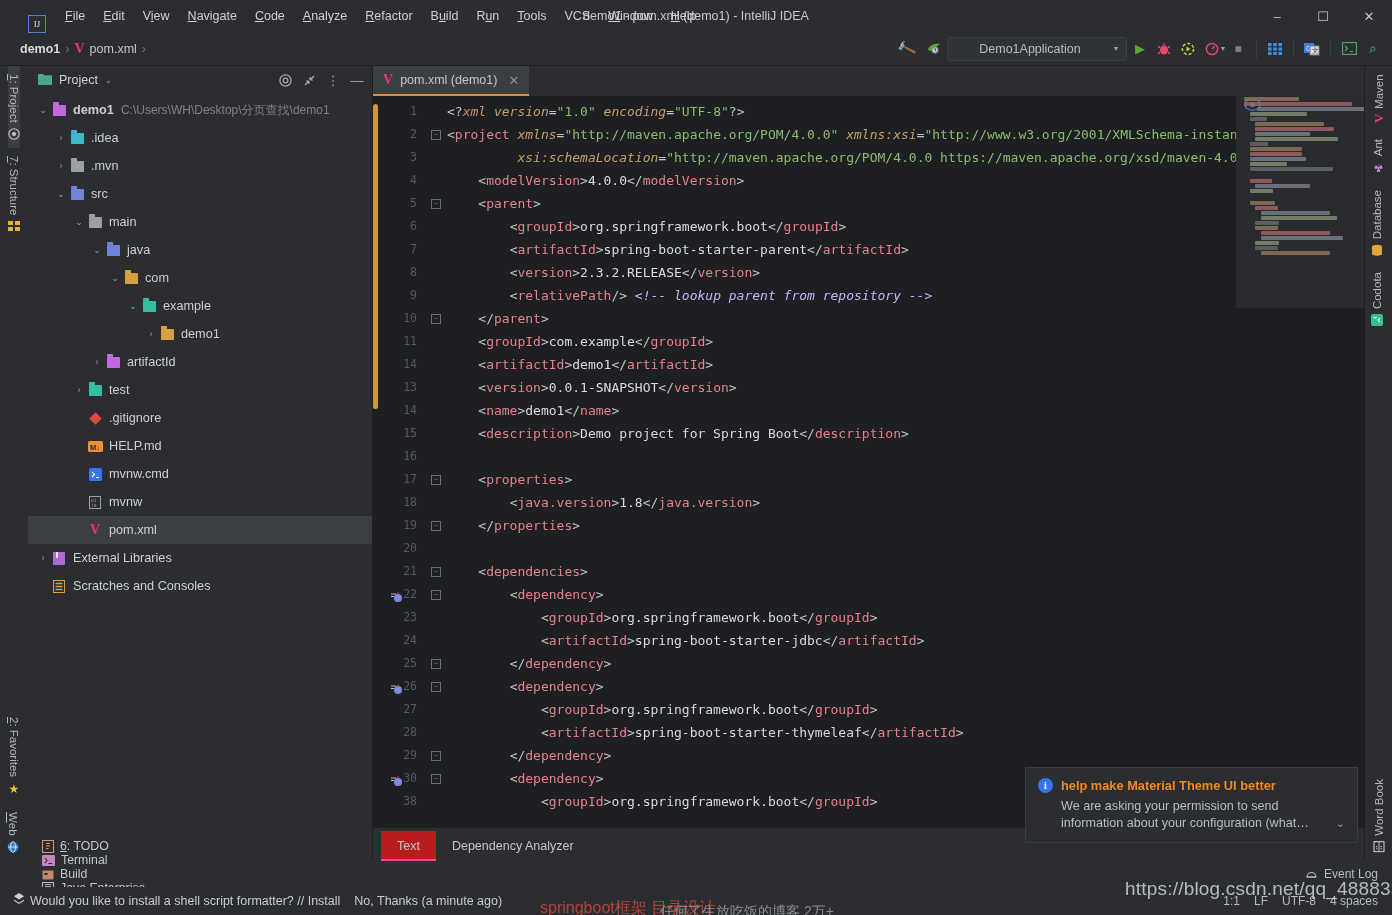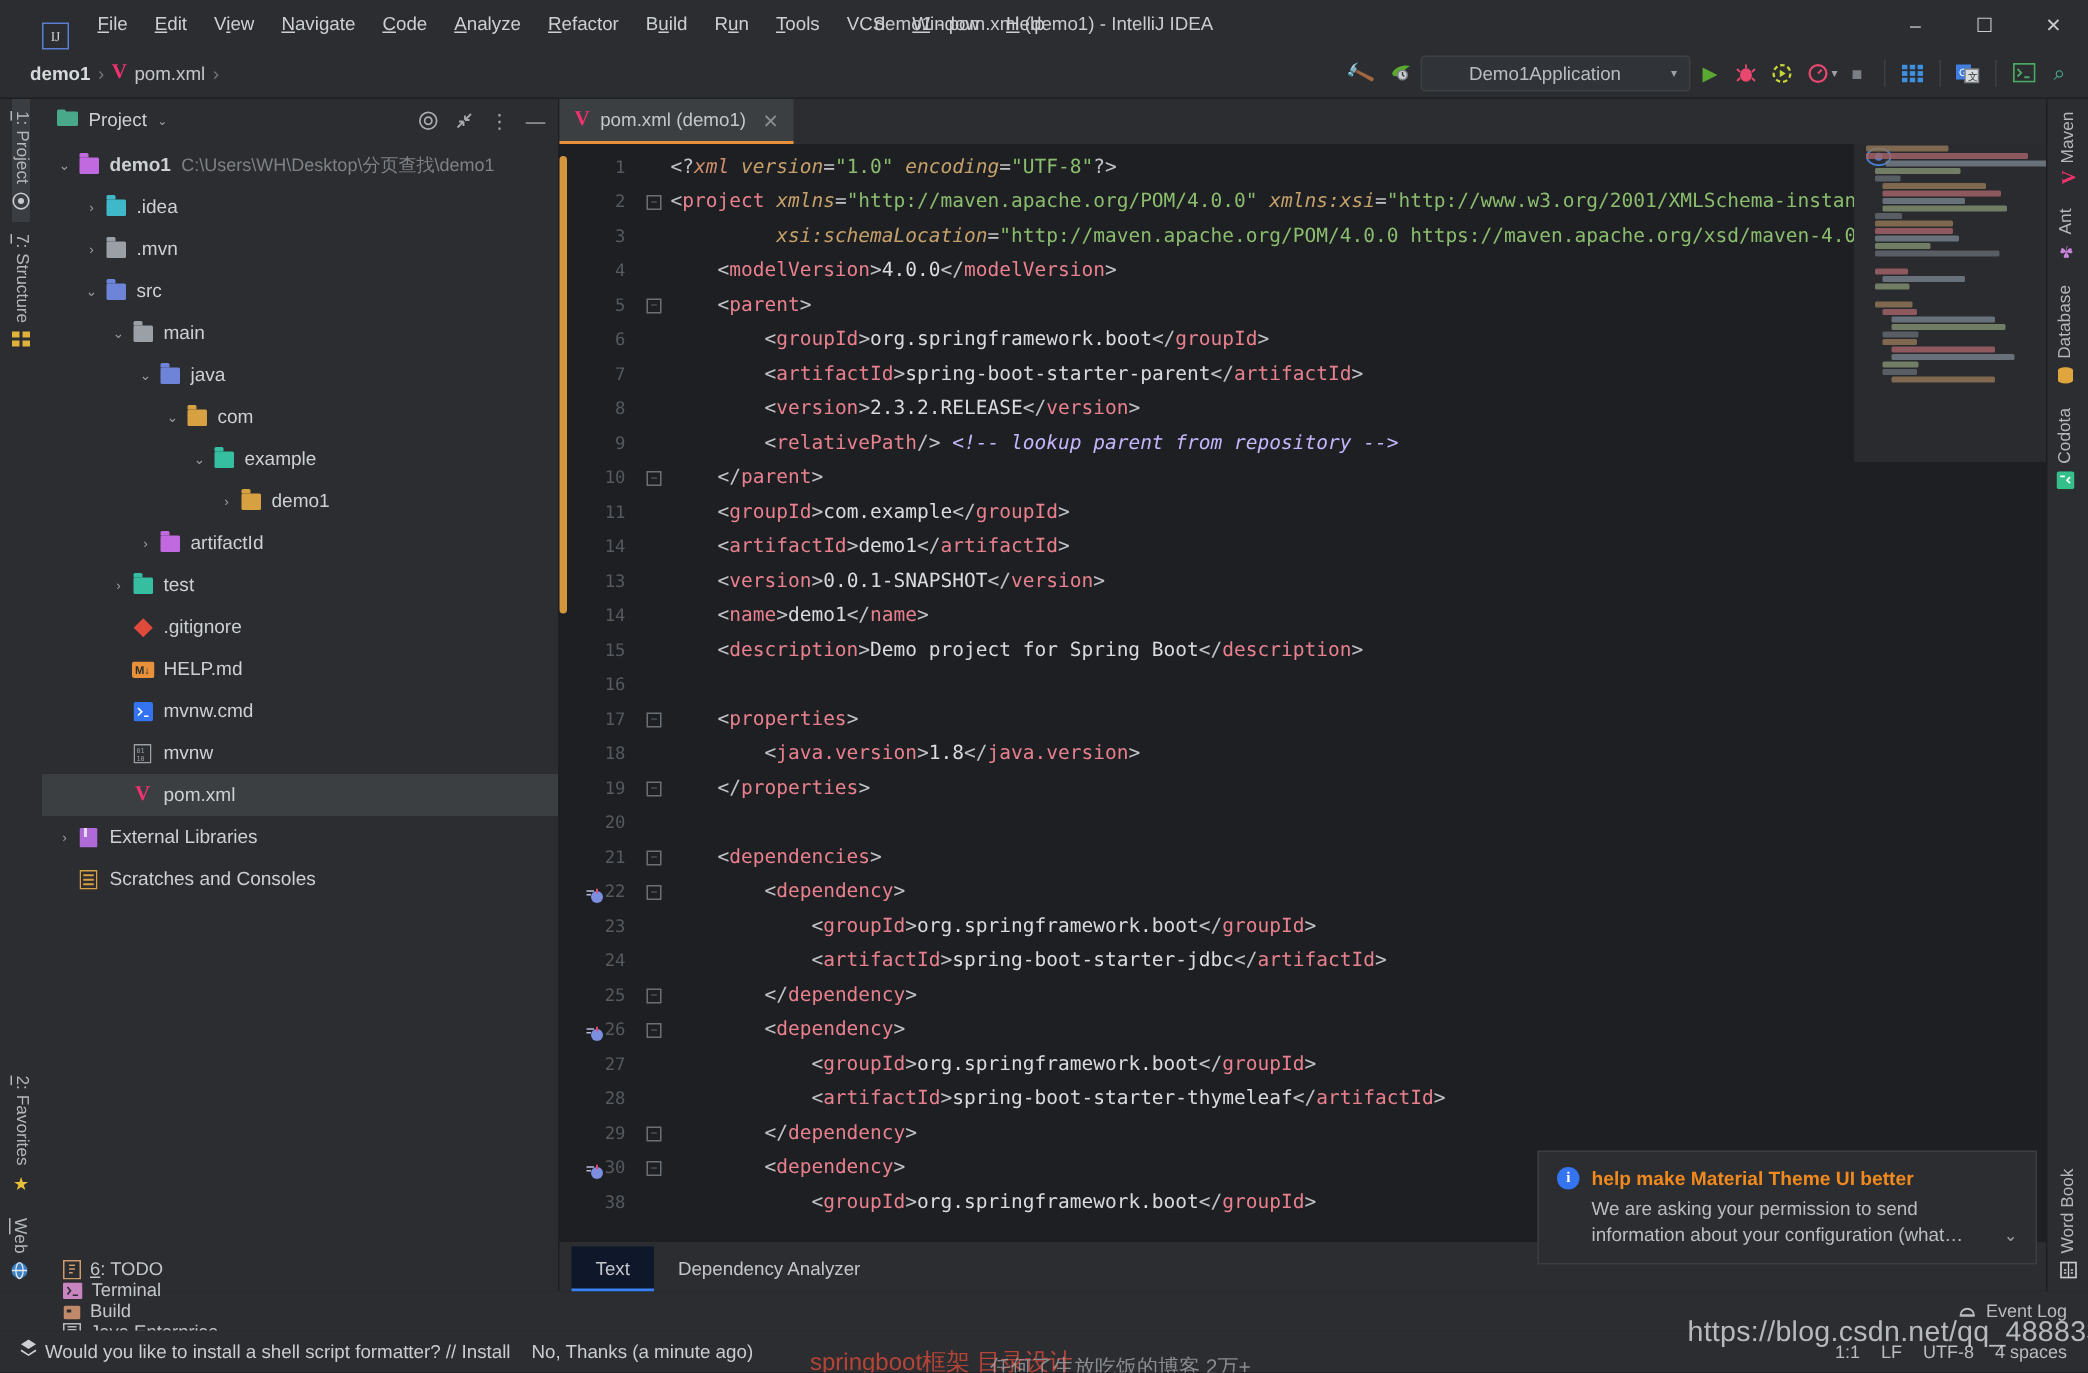--- a/index.html
+++ b/index.html
@@ -91,21 +91,21 @@
   .kw{ color:#cf8e6d; font-style:italic;}
   .cmt{ color:#c4b5fd; font-style:italic; }
   .minimap{ width:128px; flex:0 0 128px; background:#1e1f22; position:relative; overflow:hidden;}
   .mm-line{ height:4px; margin:1px 0 1px 8px; border-radius:1px; }
   .mm-eye{ position:absolute; top:-1px; left:-18px; color:#3c78c8; font-size:13px;}
   .scrollthumb{ position:absolute; left:0; top:8px; width:5px; height:305px; background:#d2963c; border-radius:3px;}
 
   
   .bottomtabs{ height:34px; background:#2b2d30; display:flex; align-items:flex-end; flex:0 0 34px; border-top:1px solid #1e1f22;}
   .btab{ padding:0 16px; height:30px; line-height:30px; font-size:12.5px; color:#c3c6ca; }
-  .btab.sel{ background:#0f172a; border-bottom:2px solid #3b82f6; }
+  .btab.sel{ background:#b91c1c; border-bottom:2px solid #ec4899; }
   .statusrow{ height:26px; background:#2b2d30; display:flex; align-items:center; flex:0 0 26px; }
   .sitem{ display:flex; align-items:center; gap:6px; font-size:12.3px; color:#c3c6ca; padding:0 12px; }
   .sitem u{ text-decoration:underline; }
   .statusbar2{ height:28px; background:#2b2d30; display:flex; align-items:center; flex:0 0 28px; position:relative;}
   .msg{ font-size:12.5px; color:#c9ccd0; margin-left:30px;}
   .rt{ margin-left:auto; display:flex; align-items:center; gap:14px; padding-right:14px; font-size:12px; color:#b8bbbf;}
 
   
   .notif{ position:absolute; right:34px; bottom:72px; width:333px; background:#2b2d30;
           border:1px solid #3a3d41; padding:10px 12px; }

